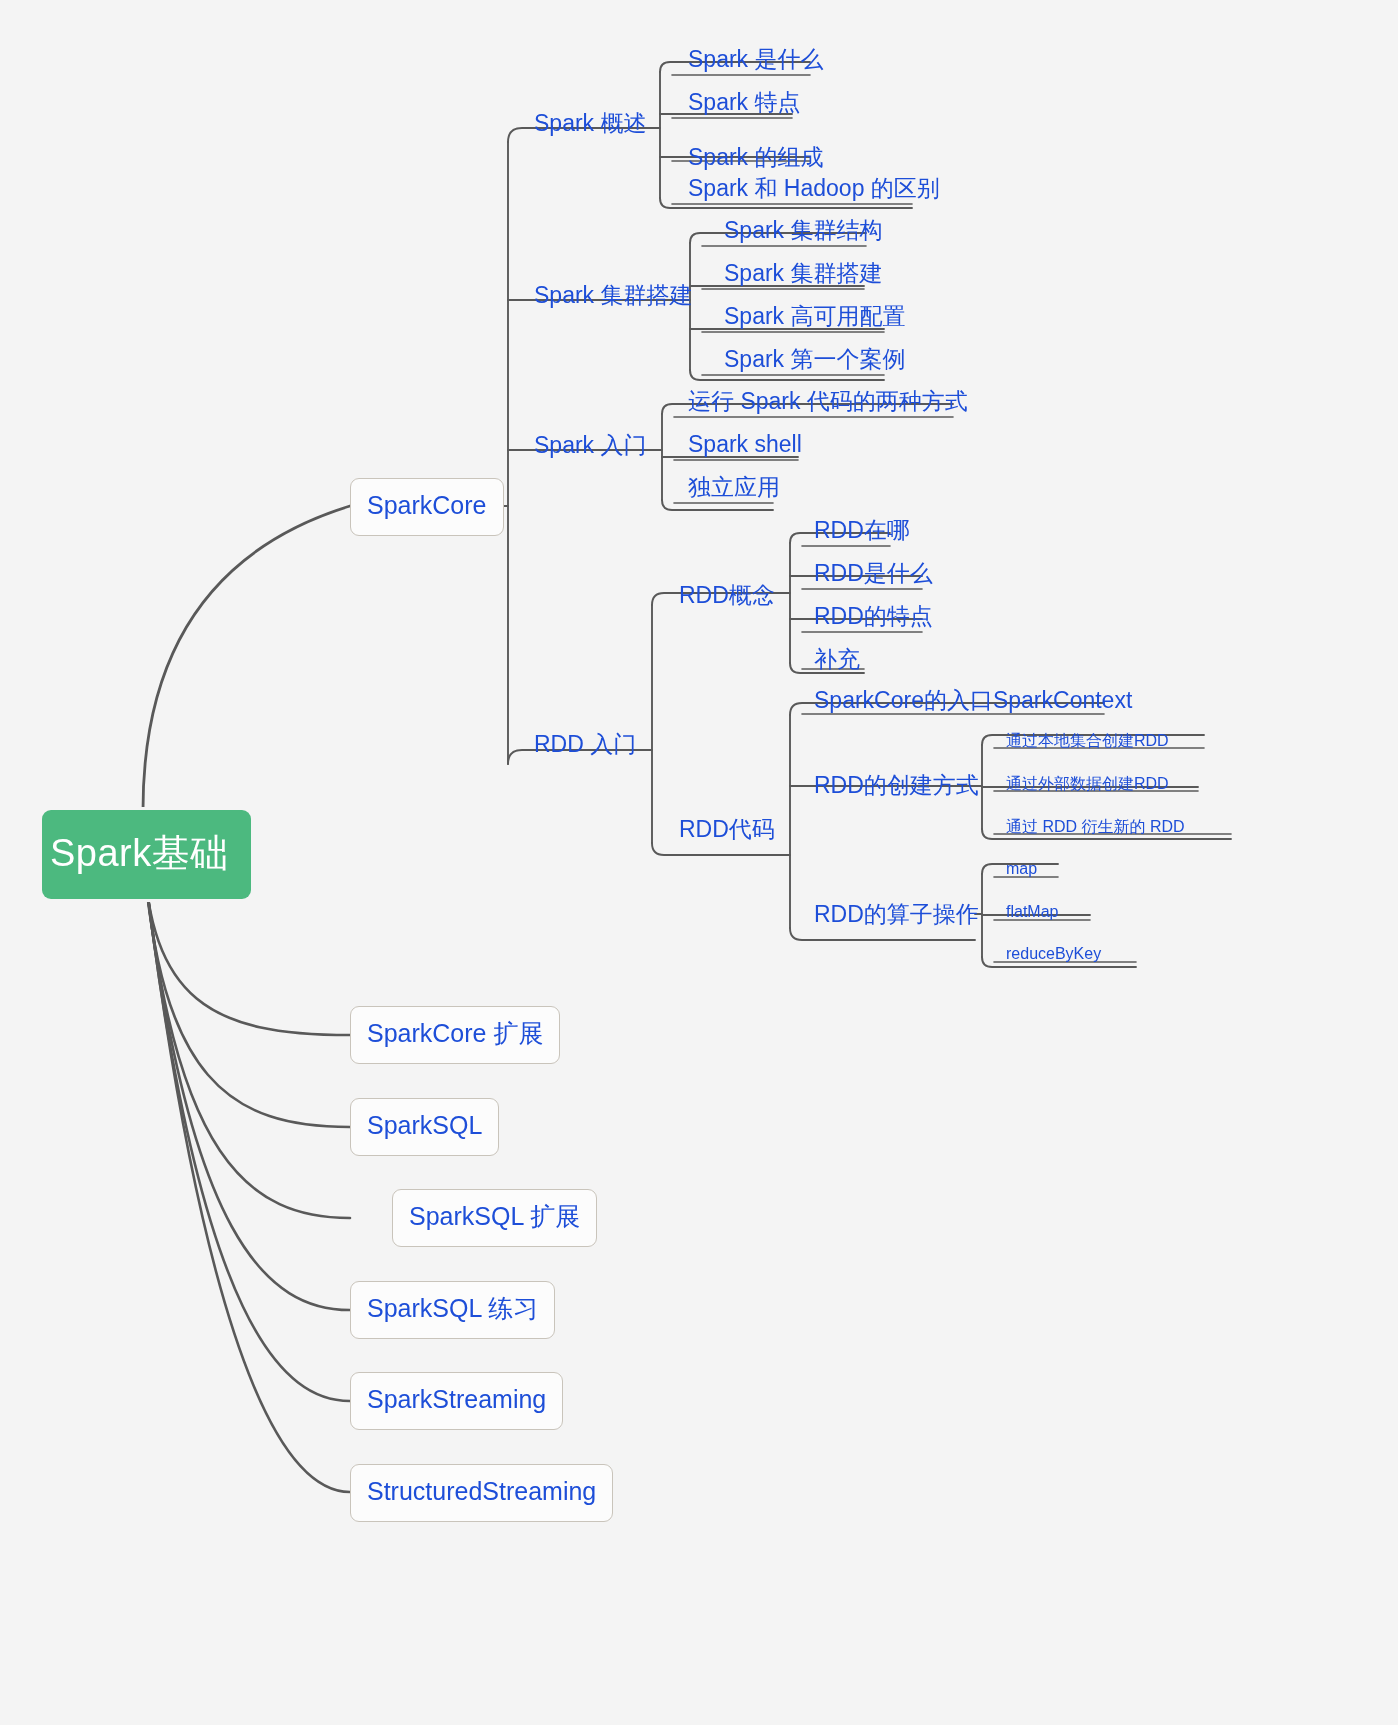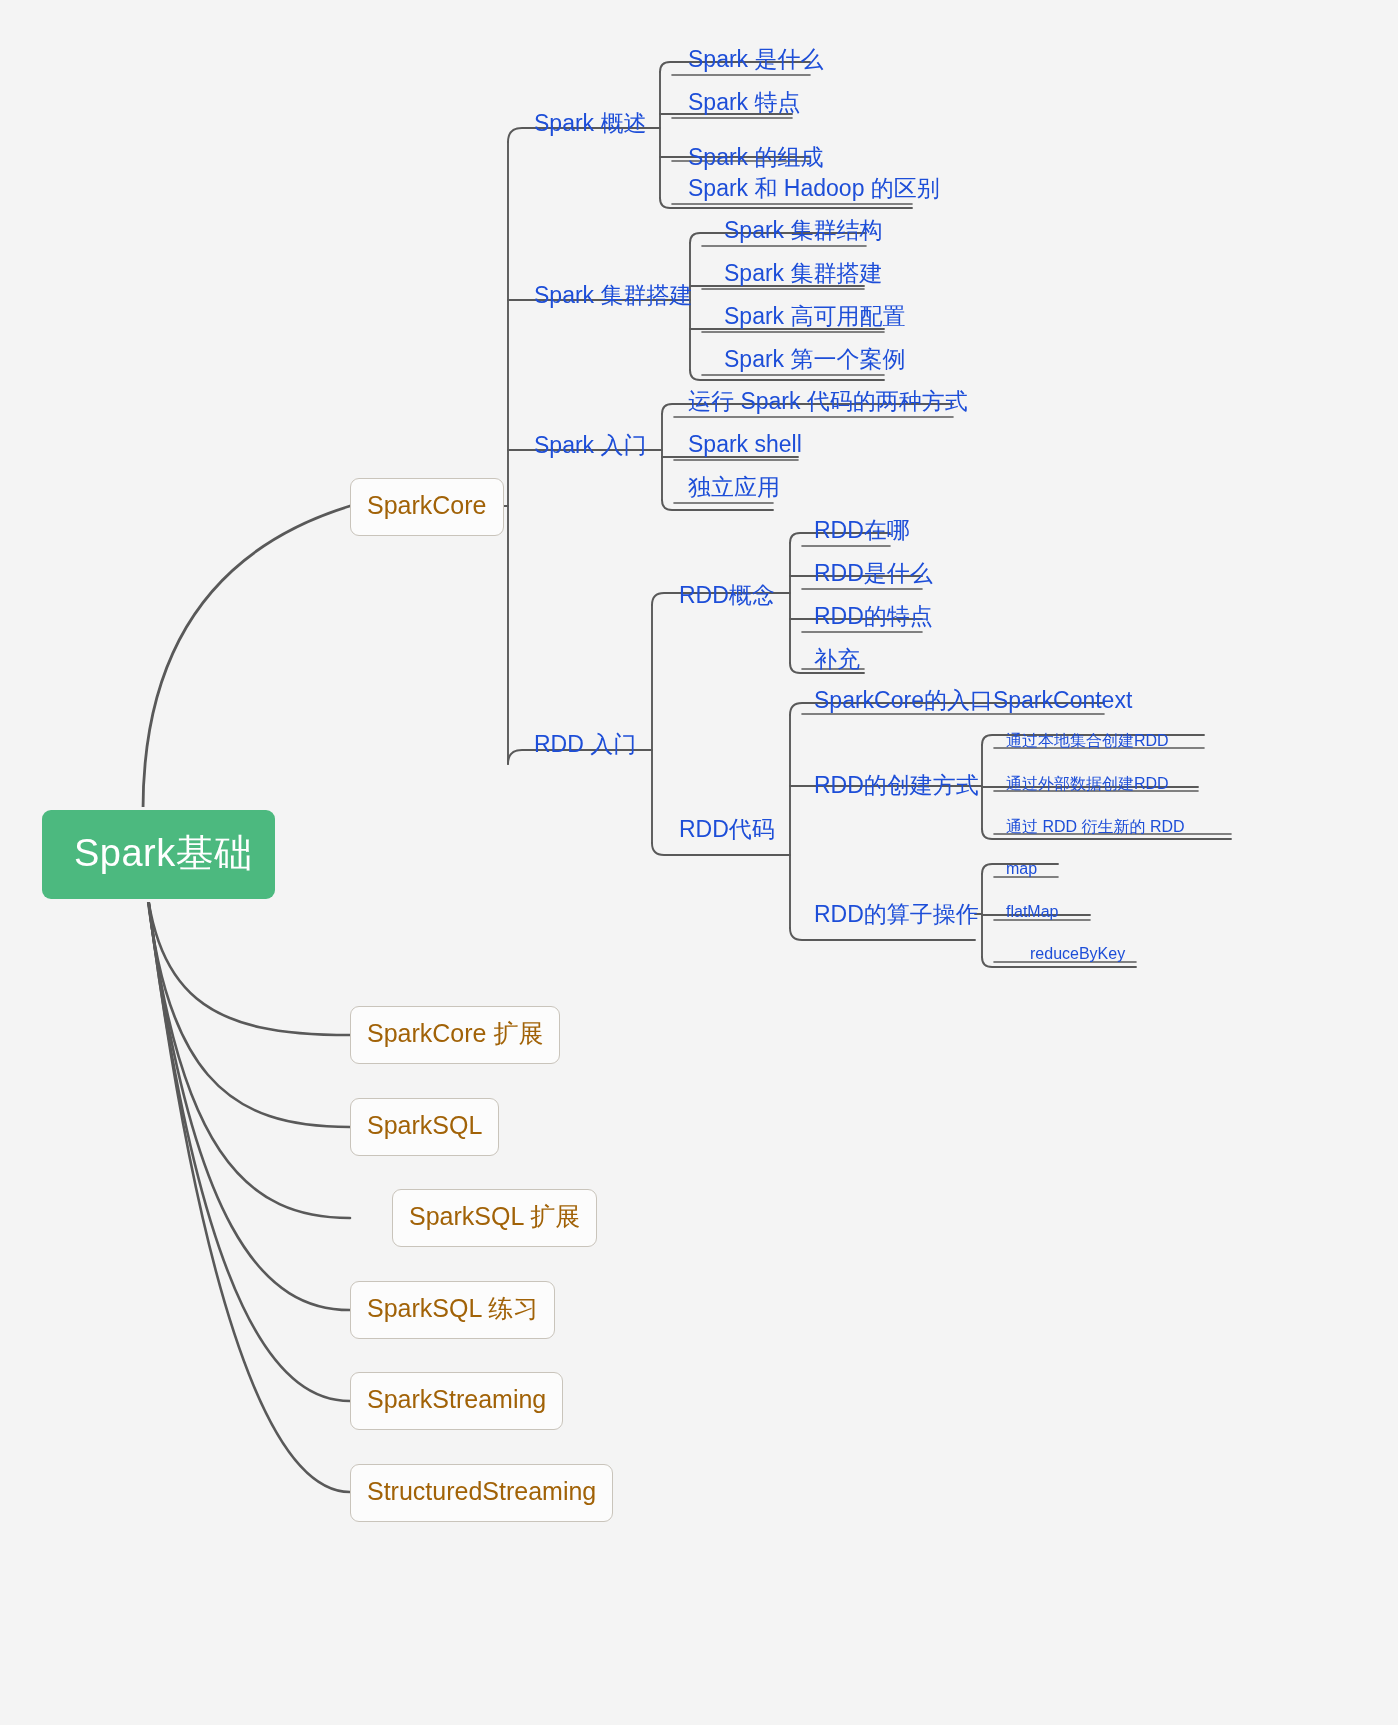--- a/index.html
+++ b/index.html
@@ -27,28 +27,28 @@
     white-space: nowrap;
     box-sizing: border-box;
   }
   
   .node.root {
     background: #4cb97f;
     color: #ffffff;
     border-radius: 9px;
     font-size: 38px;
     line-height: 1;
-    padding: 24px 22px 27px 32px;
+    padding: 24px 22px 27px 8px;
     letter-spacing: 0.5px;
     box-shadow: 0 0 0 3px #f4f4f4;
   }
   
   .node.boxed {
     background: #fcfcfc;
-    color: #a16207;
+    color: #1d4ed8;
     border: 1.4px solid #c9c4bb;
     border-radius: 9px;
     font-size: 25px;
     line-height: 1;
     padding: 14px 16px 17px 16px;
   }
   
   .node.plain {
     color: #1d4ed8;
     font-size: 23px;
@@ -259,21 +259,21 @@
   <div class="node plain small" style="left:1002px; top:815px;">
     <span>通过 RDD 衍生新的 RDD</span>
   </div>
 
   <div class="node plain small" style="left:1002px; top:857px;">
     <span>map</span>
   </div>
   <div class="node plain small" style="left:1002px; top:900px;">
     <span>flatMap</span>
   </div>
-  <div class="node plain small" style="left:1002px; top:942px;margin-left:24px;">
+  <div class="node plain small" style="left:1002px; top:942px;">
     <span>reduceByKey</span>
   </div>
 
   <div class="node boxed" style="left:350px; top:1006px;">
     <span>SparkCore 扩展</span>
   </div>
   <div class="node boxed" style="left:350px; top:1098px;">
     <span>SparkSQL</span>
   </div>
   <div class="node boxed" style="left:344px; top:1189px;margin-left:48px;">

